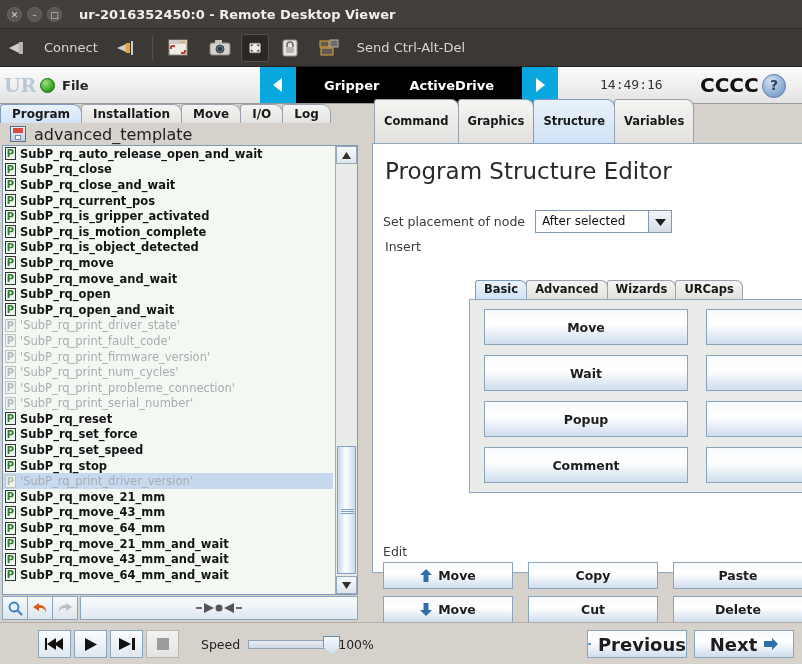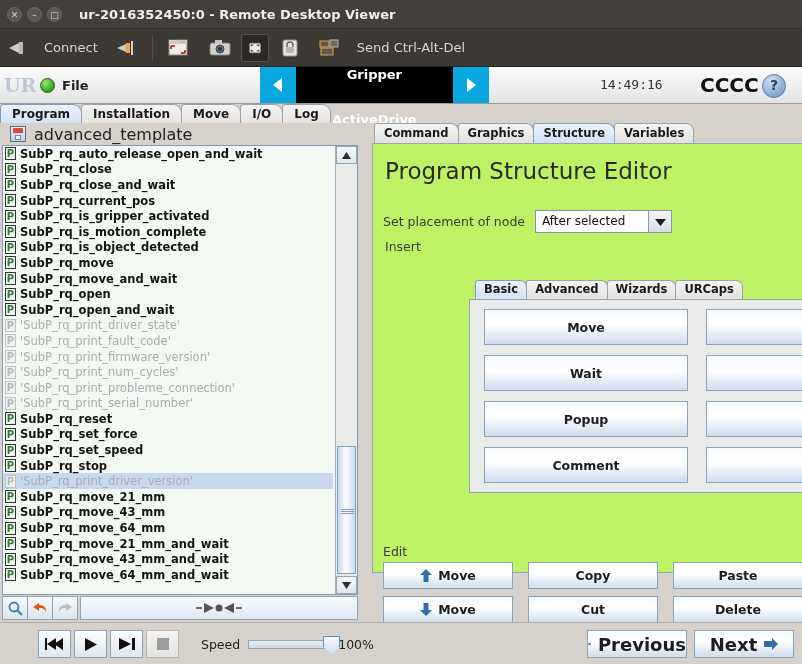--- a/index.html
+++ b/index.html
@@ -42,21 +42,21 @@
     display:flex;align-items:center;border-bottom:1px solid #9a9a9a;position:relative;
   }
   .urlogo{width:26px;height:26px;margin-left:4px;color:#b9c7d6;font-weight:bold;
           font-size:19px;line-height:26px;text-align:center;font-family:"DejaVu Serif",serif;}
   .filebtn{display:flex;align-items:center;gap:7px;margin-left:10px;font-weight:bold;font-size:13px;color:#222;}
   .greenball{width:13px;height:13px;border-radius:50%;
              background:radial-gradient(circle at 35% 30%,#9de07a,#2f9e1e 70%);
              border:1px solid #1d6b12;}
   .navblock{position:absolute;left:260px;top:0;height:36px;display:flex;align-items:stretch;}
   .navarrow{width:36px;background:#08a7e0;display:flex;align-items:center;justify-content:center;}
-  .navmid{background:#000;display:flex;align-items:center;gap:30px;padding:0 36px;flex-direction:column;}
+  .navmid{background:#000;display:flex;align-items:center;gap:30px;padding:0 28px;}
   .navmid span{color:#fff;font-weight:bold;font-size:13px;}
   .clock{position:absolute;left:600px;top:0;height:36px;line-height:36px;font-size:13px;color:#333;
          font-family:"DejaVu Sans Mono","Liberation Mono",monospace;}
   .cccc{position:absolute;left:700px;top:0;height:36px;line-height:36px;font-size:20px;font-weight:bold;color:#111;}
   .helpq{position:absolute;left:762px;top:7px;width:22px;height:22px;border-radius:50%;
          background:radial-gradient(circle at 35% 28%,#cfe0f2,#7fa2cd 75%);
          border:1px solid #5d7ea8;color:#2b3c55;font-weight:bold;font-size:14px;
          text-align:center;line-height:21px;}
 
   
@@ -97,26 +97,26 @@
          box-sizing:border-box;display:flex;align-items:center;justify-content:center;}
   .sbthumb{position:absolute;left:1px;width:19px;top:300px;height:128px;
            background:linear-gradient(90deg,#c4d8ef,#fdfefe 45%,#c9dcf0);
            border:1px solid #7fa0c4;box-sizing:border-box;}
   .sbgrip{position:absolute;left:3px;top:62px;width:13px;height:5px;
           background:repeating-linear-gradient(#7fa0c4 0 1px,transparent 1px 2px);}
 
   
   .rightpanel{position:absolute;left:366px;top:0;width:436px;height:472px;}
   .subtabs{height:20px;display:flex;align-items:flex-end;padding-left:8px;}
-  .stab{height:19px;line-height:18px;padding:0 9px;font-weight:bold;font-size:11.5px;color:#181818;
+  .stab{height:19px;line-height:18px;padding:12px 9px;font-weight:bold;font-size:11.5px;color:#181818;
         background:linear-gradient(#f4f4f2,#e2e1de);border:1px solid #9aa3ad;border-bottom:none;
         border-radius:3px 8px 0 0;margin-right:-1px;}
   .stab.sel{background:linear-gradient(#eaf2fb,#cfe2f5);border-color:#7e9cc0;}
   .rpane{position:absolute;left:6px;top:20px;width:430px;height:430px;
-         background:#bef264;border:1px solid #8fa8c0;border-right:none;box-sizing:border-box;padding:8px 0 0 10px;}
+         background:#ffffff;border:1px solid #8fa8c0;border-right:none;box-sizing:border-box;padding:8px 0 0 10px;}
   .ptitle{font-size:23px;color:#2a2a2a;margin:6px 0 26px 2px;}
   .rowline{display:flex;align-items:center;gap:10px;margin-bottom:6px;}
   .lbl{font-size:12.5px;color:#3a3a3a;}
   .combo{display:flex;align-items:stretch;height:21px;border:1px solid #7e97b2;background:#fff;}
   .combo .val{padding:0 6px;line-height:20px;font-size:12px;color:#111;min-width:100px;}
   .combo .arrow{width:22px;background:linear-gradient(#f2f5f8,#d6dee6);border-left:1px solid #7e97b2;
                 display:flex;align-items:center;justify-content:center;}
   .insertlbl{font-size:12.5px;color:#3a3a3a;margin:4px 0 2px 2px;}
 
   .inner{position:absolute;left:96px;top:136px;width:340px;}

